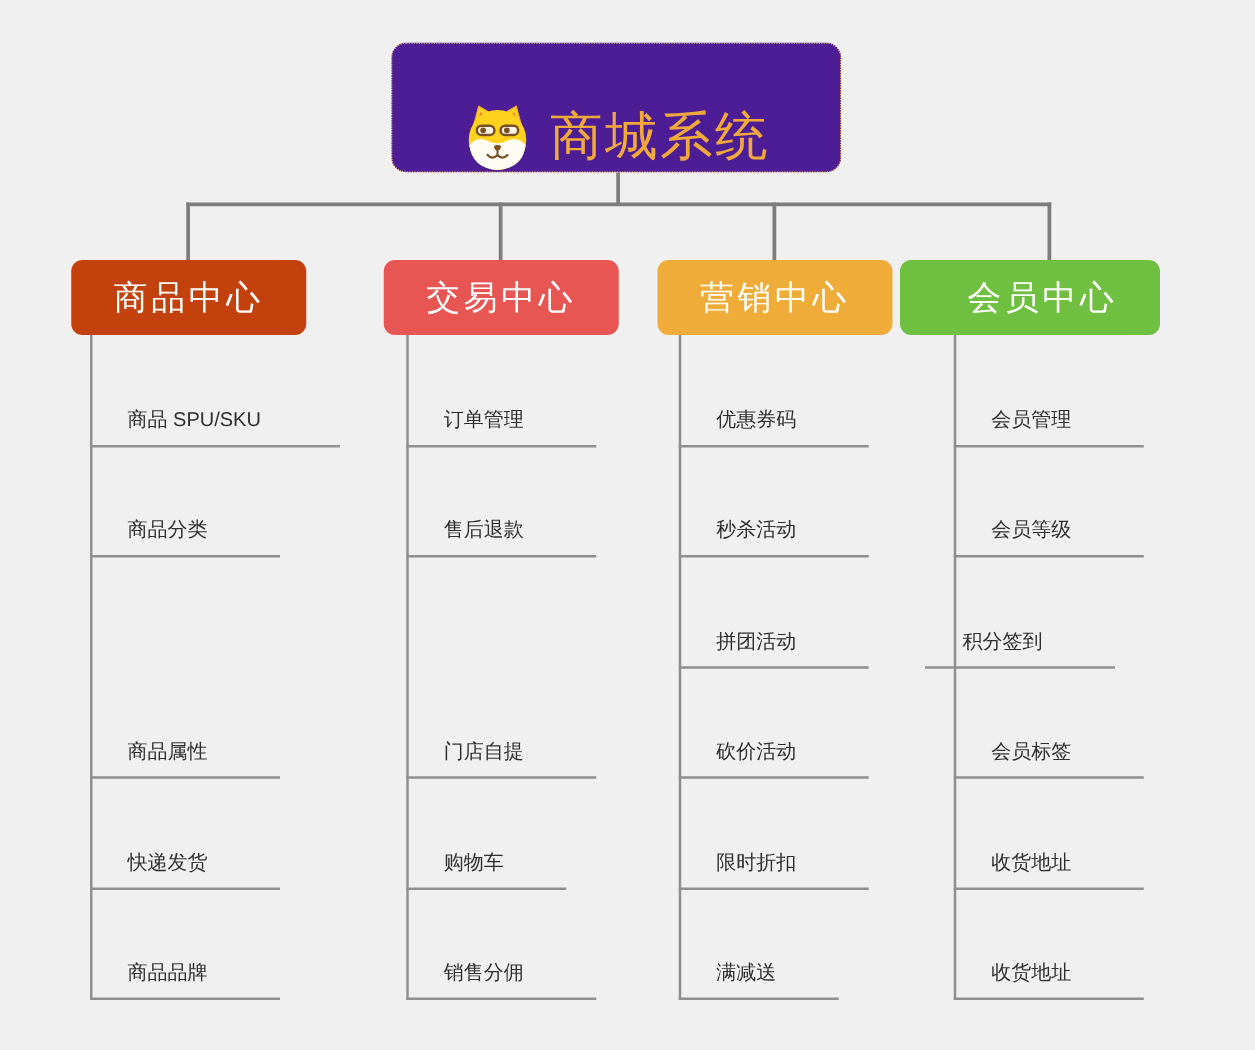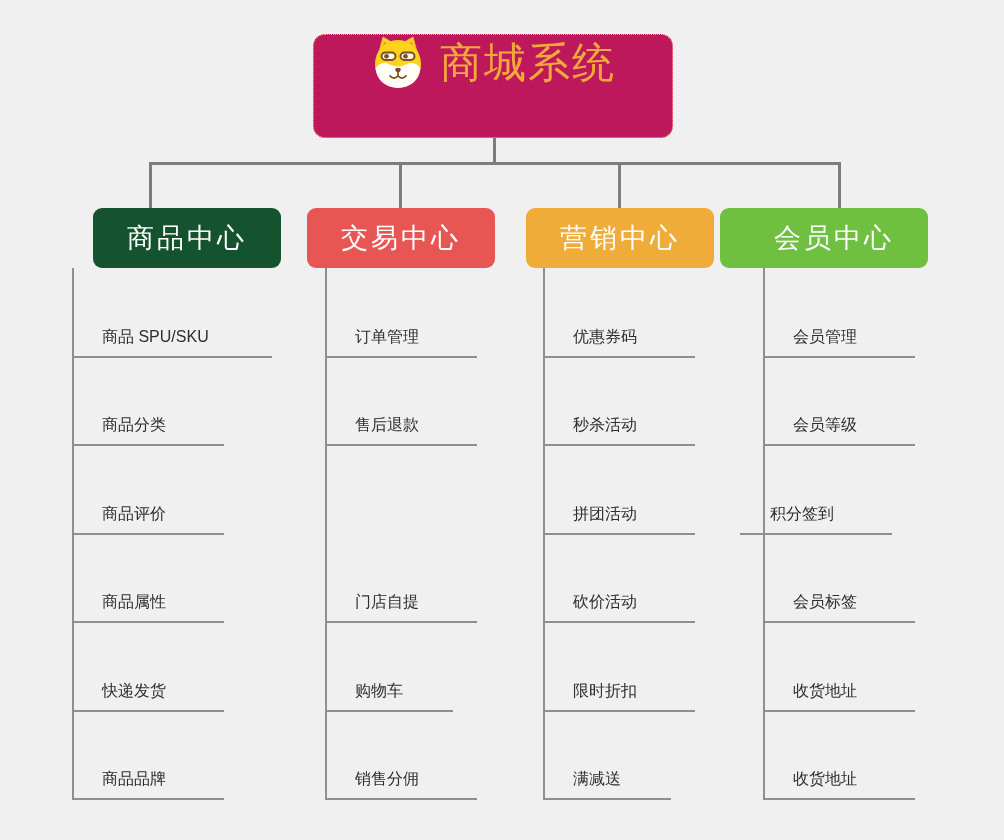--- a/index.html
+++ b/index.html
@@ -2,22 +2,22 @@
 <html><head>
 <meta charset="utf-8">
 <style>
   html,body { margin:0; padding:0; background:#f0f0f0; }
   body { font-family:"Liberation Sans","DejaVu Sans",sans-serif; }
   .canvas { position:relative; width:1004px; height:840px; background:#f0f0f0; overflow:hidden; }
 
   
   .root {
     position:absolute; left:313px; top:34px; width:360px; height:104px;
-    background:#be185d; border:1px dotted #f0b763; border-radius:12px;
-    display:flex; align-items:flex-start; justify-content:center; gap:14px;
+    background:#4c1d95; border:1px dotted #f0b763; border-radius:12px;
+    display:flex; align-items:flex-end; justify-content:center; gap:14px;
     box-sizing:border-box;
   }
   .root-title { font-size:42px; font-weight:500; letter-spacing:2px; color:#F2A93C; }
 
   
   .line { position:absolute; background:#7d7d7d; }
   .stem { left:493px; top:138px; width:3px; height:26px; }
   .hbar { left:149px; top:162px; width:692px; height:3px; }
   .drop { top:162px; width:3px; height:46px; }
   .d1 { left:149px; } .d2 { left:399px; } .d3 { left:618px; } .d4 { left:838px; }
@@ -70,33 +70,32 @@
     <span class="root-title" style="color: rgb(242, 169, 60);">商城系统</span>
   </div>
 
   <div class="line stem"></div>
   <div class="line hbar"></div>
   <div class="line drop d1"></div>
   <div class="line drop d2"></div>
   <div class="line drop d3"></div>
   <div class="line drop d4"></div>
 
-  <div class="branch b1" style="background: #14532d; margin-left: 36px;">商品中心</div>
+  <div class="branch b1" style="background: #c2410c;">商品中心</div>
   <div class="branch b2" style="background: rgb(232, 86, 83);">交易中心</div>
   <div class="branch b3" style="background: rgb(239, 172, 56);">营销中心</div>
   <div class="branch b4" style="background: rgb(111, 192, 64);">会员中心</div>
 
   <div class="vline v1"></div>
   <div class="vline v2"></div>
   <div class="vline v3"></div>
   <div class="vline v4"></div>
 
   <div class="item" style="left:72px;top:320px;width:200px">商品 SPU/SKU</div>
   <div class="item" style="left:72px;top:408px;width:152px">商品分类</div>
-  <div class="item" style="left:72px;top:497px;width:152px">商品评价</div>
   <div class="item" style="left:72px;top:585px;width:152px">商品属性</div>
   <div class="item" style="left:72px;top:674px;width:152px">快递发货</div>
   <div class="item" style="left:72px;top:762px;width:152px">商品品牌</div>
 
   <div class="item" style="left:325px;top:320px;width:152px">订单管理</div>
   <div class="item" style="left:325px;top:408px;width:152px">售后退款</div>
   <div class="item" style="left:325px;top:585px;width:152px">门店自提</div>
   <div class="item" style="left:325px;top:674px;width:128px">购物车</div>
   <div class="item" style="left:325px;top:762px;width:152px">销售分佣</div>
 

